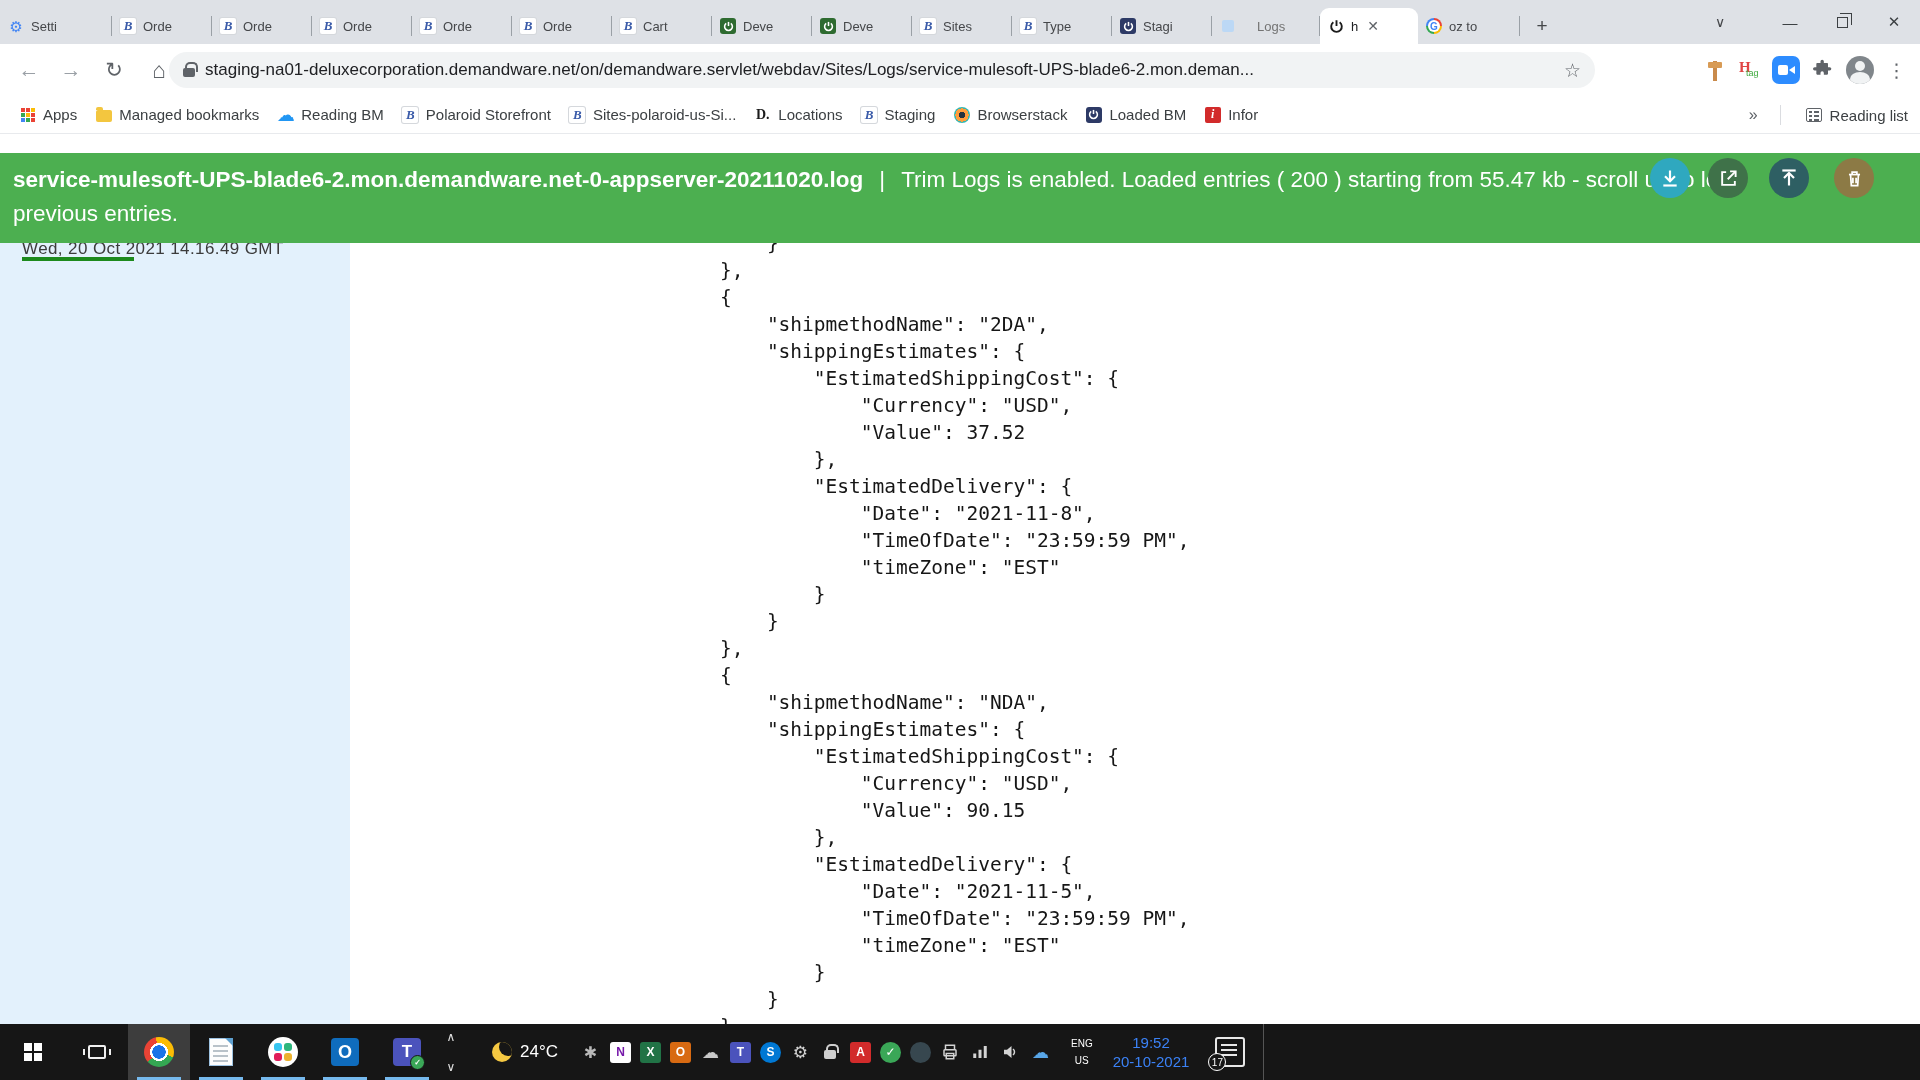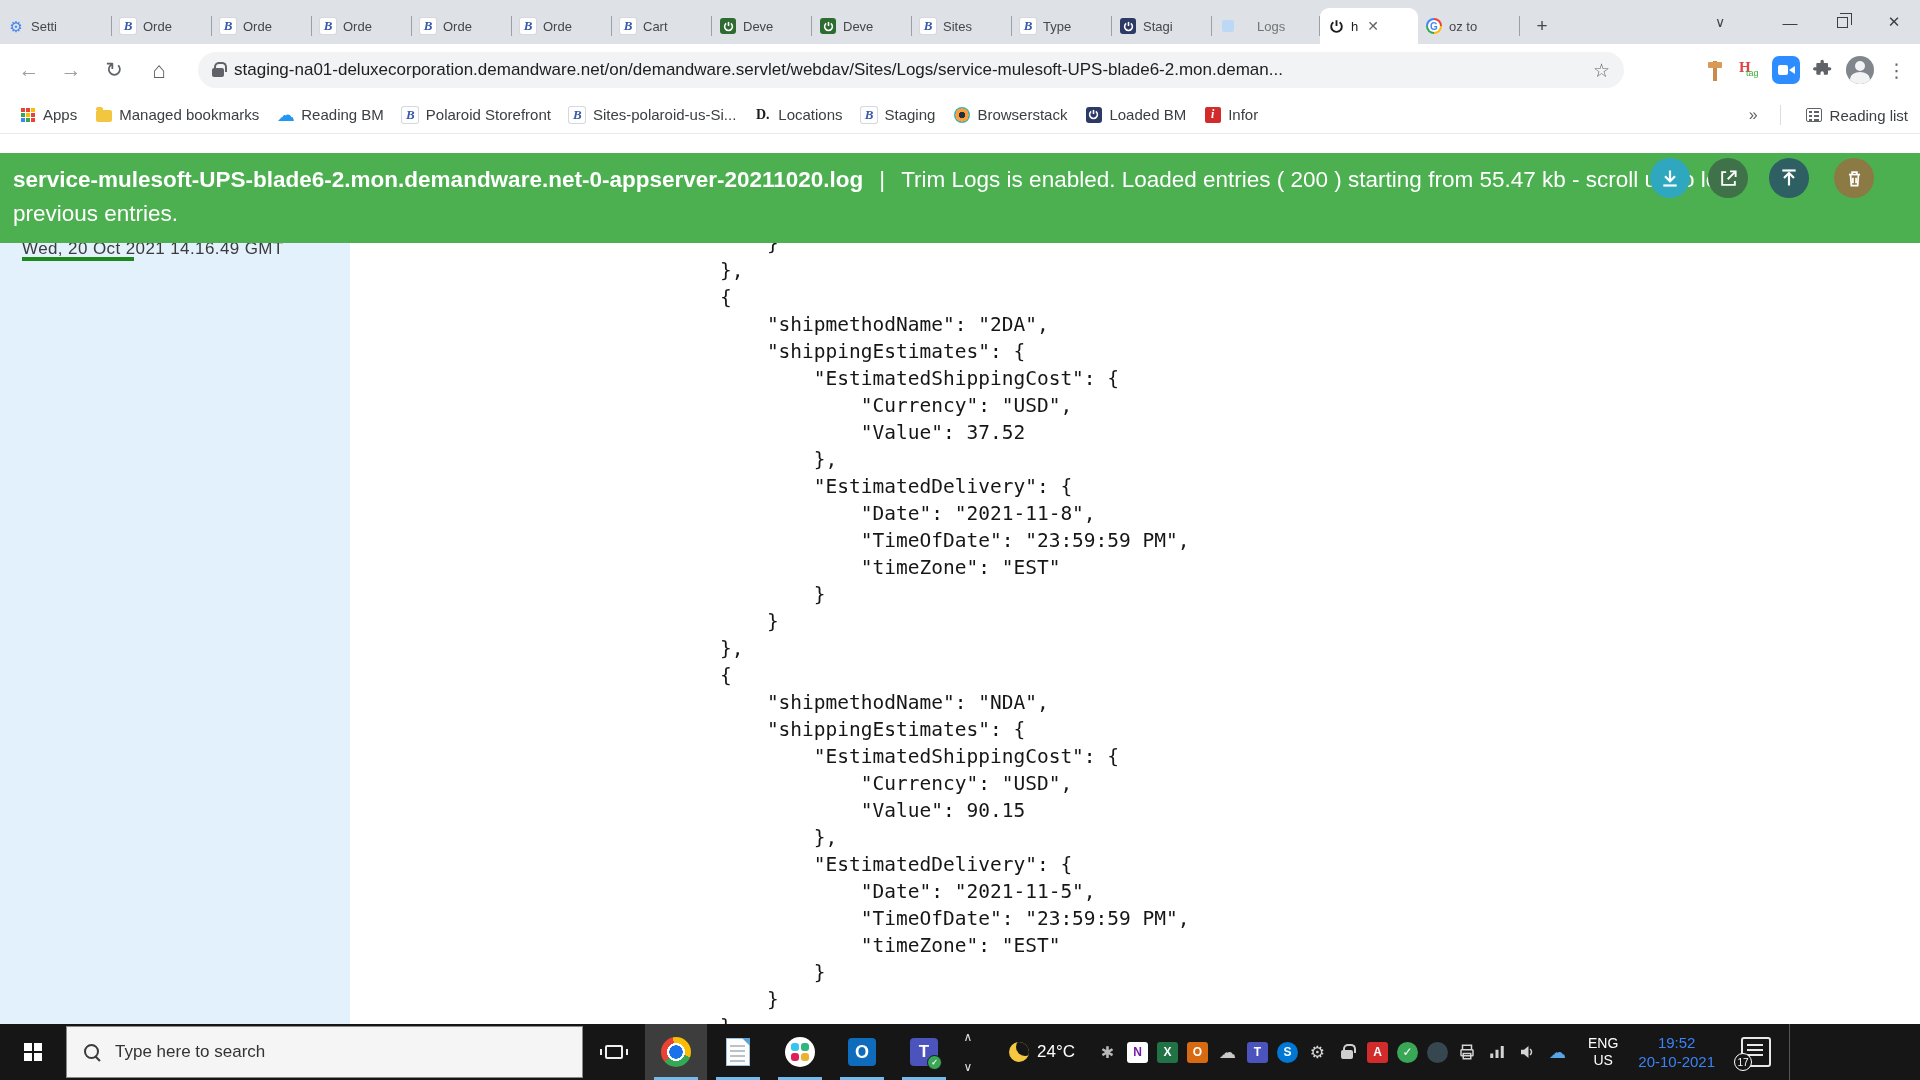--- a/index.html
+++ b/index.html
@@ -32,21 +32,21 @@
   .caption-group { position:absolute; right:0; top:0; height:44px; display:flex; align-items:center; }
   .cap-btn { width:52px; height:44px; display:flex; align-items:center; justify-content:center; color:#3c4043; font-size:15px; }
   .restore-glyph { position:relative; width:11px; height:11px; border:1.5px solid #3c4043; }
   .restore-glyph::before { content:""; position:absolute; left:2px; top:-5px; width:11px; height:11px; border:1.5px solid #3c4043; border-left:none; border-bottom:none; }
   .tabsearch { width:44px; height:44px; display:flex; align-items:center; justify-content:center; color:#45474a; font-size:14px; margin-right:22px; }
 
   
   .toolbar { position:absolute; left:0; top:44px; width:1920px; height:52px; background:#fff; display:flex; align-items:center; }
   .nav-ic { width:34px; height:34px; display:flex; align-items:center; justify-content:center; font-size:21px; color:#5f6368; border-radius:50%; flex:0 0 auto; }
   .nav-ic.dim { color:#9aa0a6; }
-  .omnibox { position:absolute; left:198px; top:8px; width:1426px; height:36px; background:#f1f3f4; border-radius:18px;
+  .omnibox { position:absolute; left:169px; top:8px; width:1426px; height:36px; background:#f1f3f4; border-radius:18px;
              display:flex; align-items:center; padding:0 14px; gap:10px; }
   .omni-lock { position:relative; width:12px; height:9px; background:#5f6368; border-radius:2px; margin-top:5px; flex:0 0 auto; }
   .omni-lock::before { content:""; position:absolute; left:1.5px; top:-6px; width:9px; height:8px; border:2px solid #5f6368; border-bottom:none; border-radius:5px 5px 0 0; }
   .url { font-size:17px; color:#202124; white-space:nowrap; overflow:hidden; flex:1; }
   .star { margin-left:auto; color:#5f6368; font-size:19px; flex:0 0 auto; }
   .ext-area { position:absolute; right:14px; top:8px; height:36px; display:flex; align-items:center; gap:13px; }
   .ext-signpost { position:relative; width:18px; height:22px; }
   .ext-signpost::before { content:""; position:absolute; left:7px; top:2px; width:4px; height:20px; background:#c98a4b; }
   .ext-signpost::after { content:""; position:absolute; left:2px; top:3px; width:14px; height:6px; background:#d89b55; border-radius:1px; }
   .ext-htag { position:relative; width:22px; height:22px; }
@@ -134,21 +134,21 @@
   .tray-ic { width:21px; height:21px; display:flex; align-items:center; justify-content:center; font-size:12px; border-radius:3px; flex:0 0 auto; }
   .t-round { border-radius:50%; }
   .t1 { color:#b9b9b9; font-size:16px; } .t2 { background:#fff; color:#7719aa; font-weight:bold; }
   .t3 { background:#217346; color:#fff; font-weight:bold; } .t4 { background:#d86a12; color:#fff; font-weight:bold; }
   .t5 { color:#c9c9c9; font-size:17px; } .t6 { background:#4b53bc; color:#fff; font-weight:bold; }
   .t7 { background:#0078d4; color:#fff; font-weight:bold; } .t8 { color:#d4d4d4; font-size:17px; }
   .t10 { background:#d22b2b; color:#fff; font-weight:bold; } .t11 { background:#3aa757; color:#fff; }
   .t12 { background:#37474f; color:#fff; } .t16 { color:#58a6e8; font-size:17px; }
   .mini-lock { position:relative; width:12px; height:9px; background:#cfcfcf; border-radius:2px; margin-top:5px; }
   .mini-lock::before { content:""; position:absolute; left:1.5px; top:-6px; width:9px; height:7px; border:2px solid #cfcfcf; border-bottom:none; border-radius:5px 5px 0 0; }
-  .tb-lang { margin-left:20px; color:#fff; font-size:14px; text-align:center; line-height:17px; }
+  .tb-lang { margin-left:20px; color:#fff; font-size:10px; text-align:center; line-height:17px; }
   .tb-clock { margin-left:20px; color:#3b82f6; font-size:15px; text-align:center; line-height:19px; white-space:nowrap; }
   .tb-notif { position:relative; margin-left:26px; width:30px; height:30px; border:2px solid #e8e8e8; border-radius:3px; }
   .tb-notif::before { content:""; position:absolute; left:4px; top:5px; width:16px; height:2px; background:#e8e8e8; box-shadow:0 5px #e8e8e8, 0 10px #e8e8e8; }
   .notif-badge { position:absolute; left:-9px; bottom:-6px; min-width:18px; height:18px; border-radius:50%; background:#161616; border:1.5px solid #fff; color:#fff; font-size:10px; display:flex; align-items:center; justify-content:center; }
   .show-desktop { width:10px; height:56px; border-left:1px solid #555; margin-left:18px; }
 </style>
 </head>
 <body>
 
 <div id="screen">
@@ -444,24 +444,20 @@
           <path d="M7 7l1 14h8l1-14"></path>
           <path d="M10 11v7M14 11v7"></path>
         </svg>
     </div>
   </div>
 
   <div class="taskbar">
     <div class="tb-start">
         <span class="win-logo"></span>
       </div>
-    <div class="tb-search">
-      <span class="mag"></span>
-      <span>Type here to search</span>
-    </div>
     <div class="tb-taskview">
         <span class="tv-ic"></span>
       </div>
 
     <div class="tb-app active-app">
       <span class="chrome-ball"></span>
       <span class="runline"></span>
     </div>
     <div class="tb-app">
       <span class="notepad-ic"></span>

